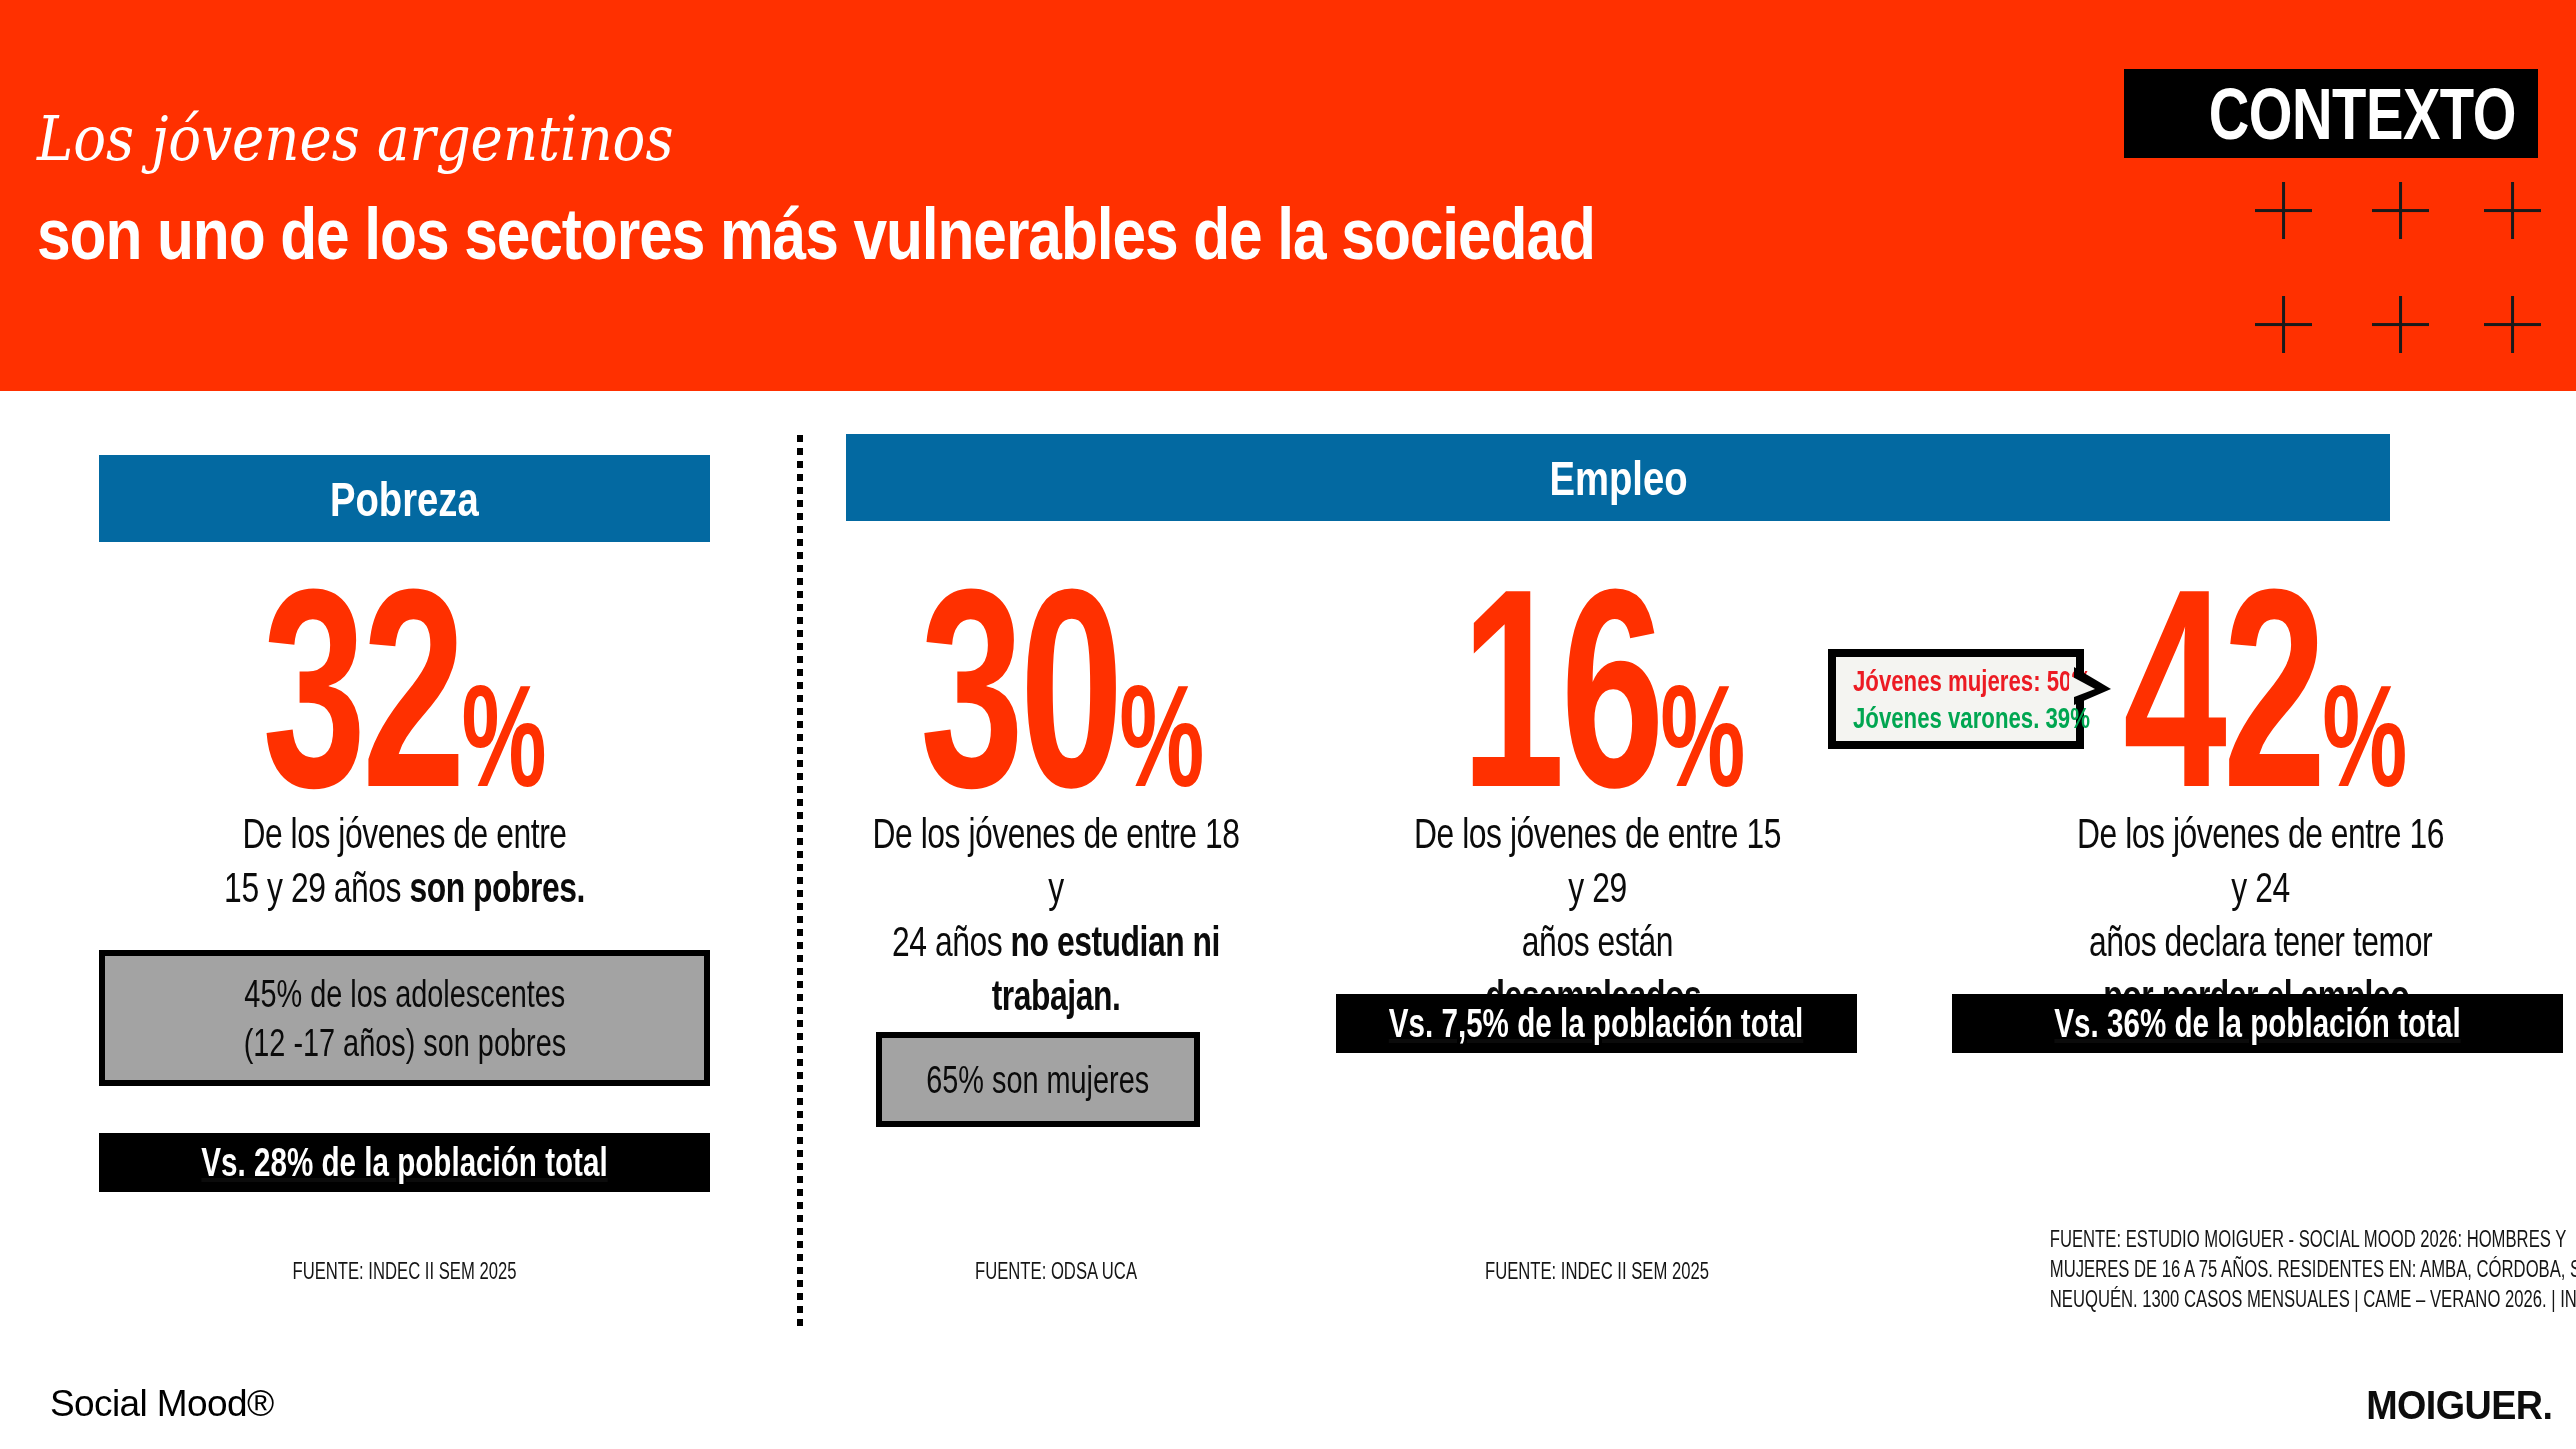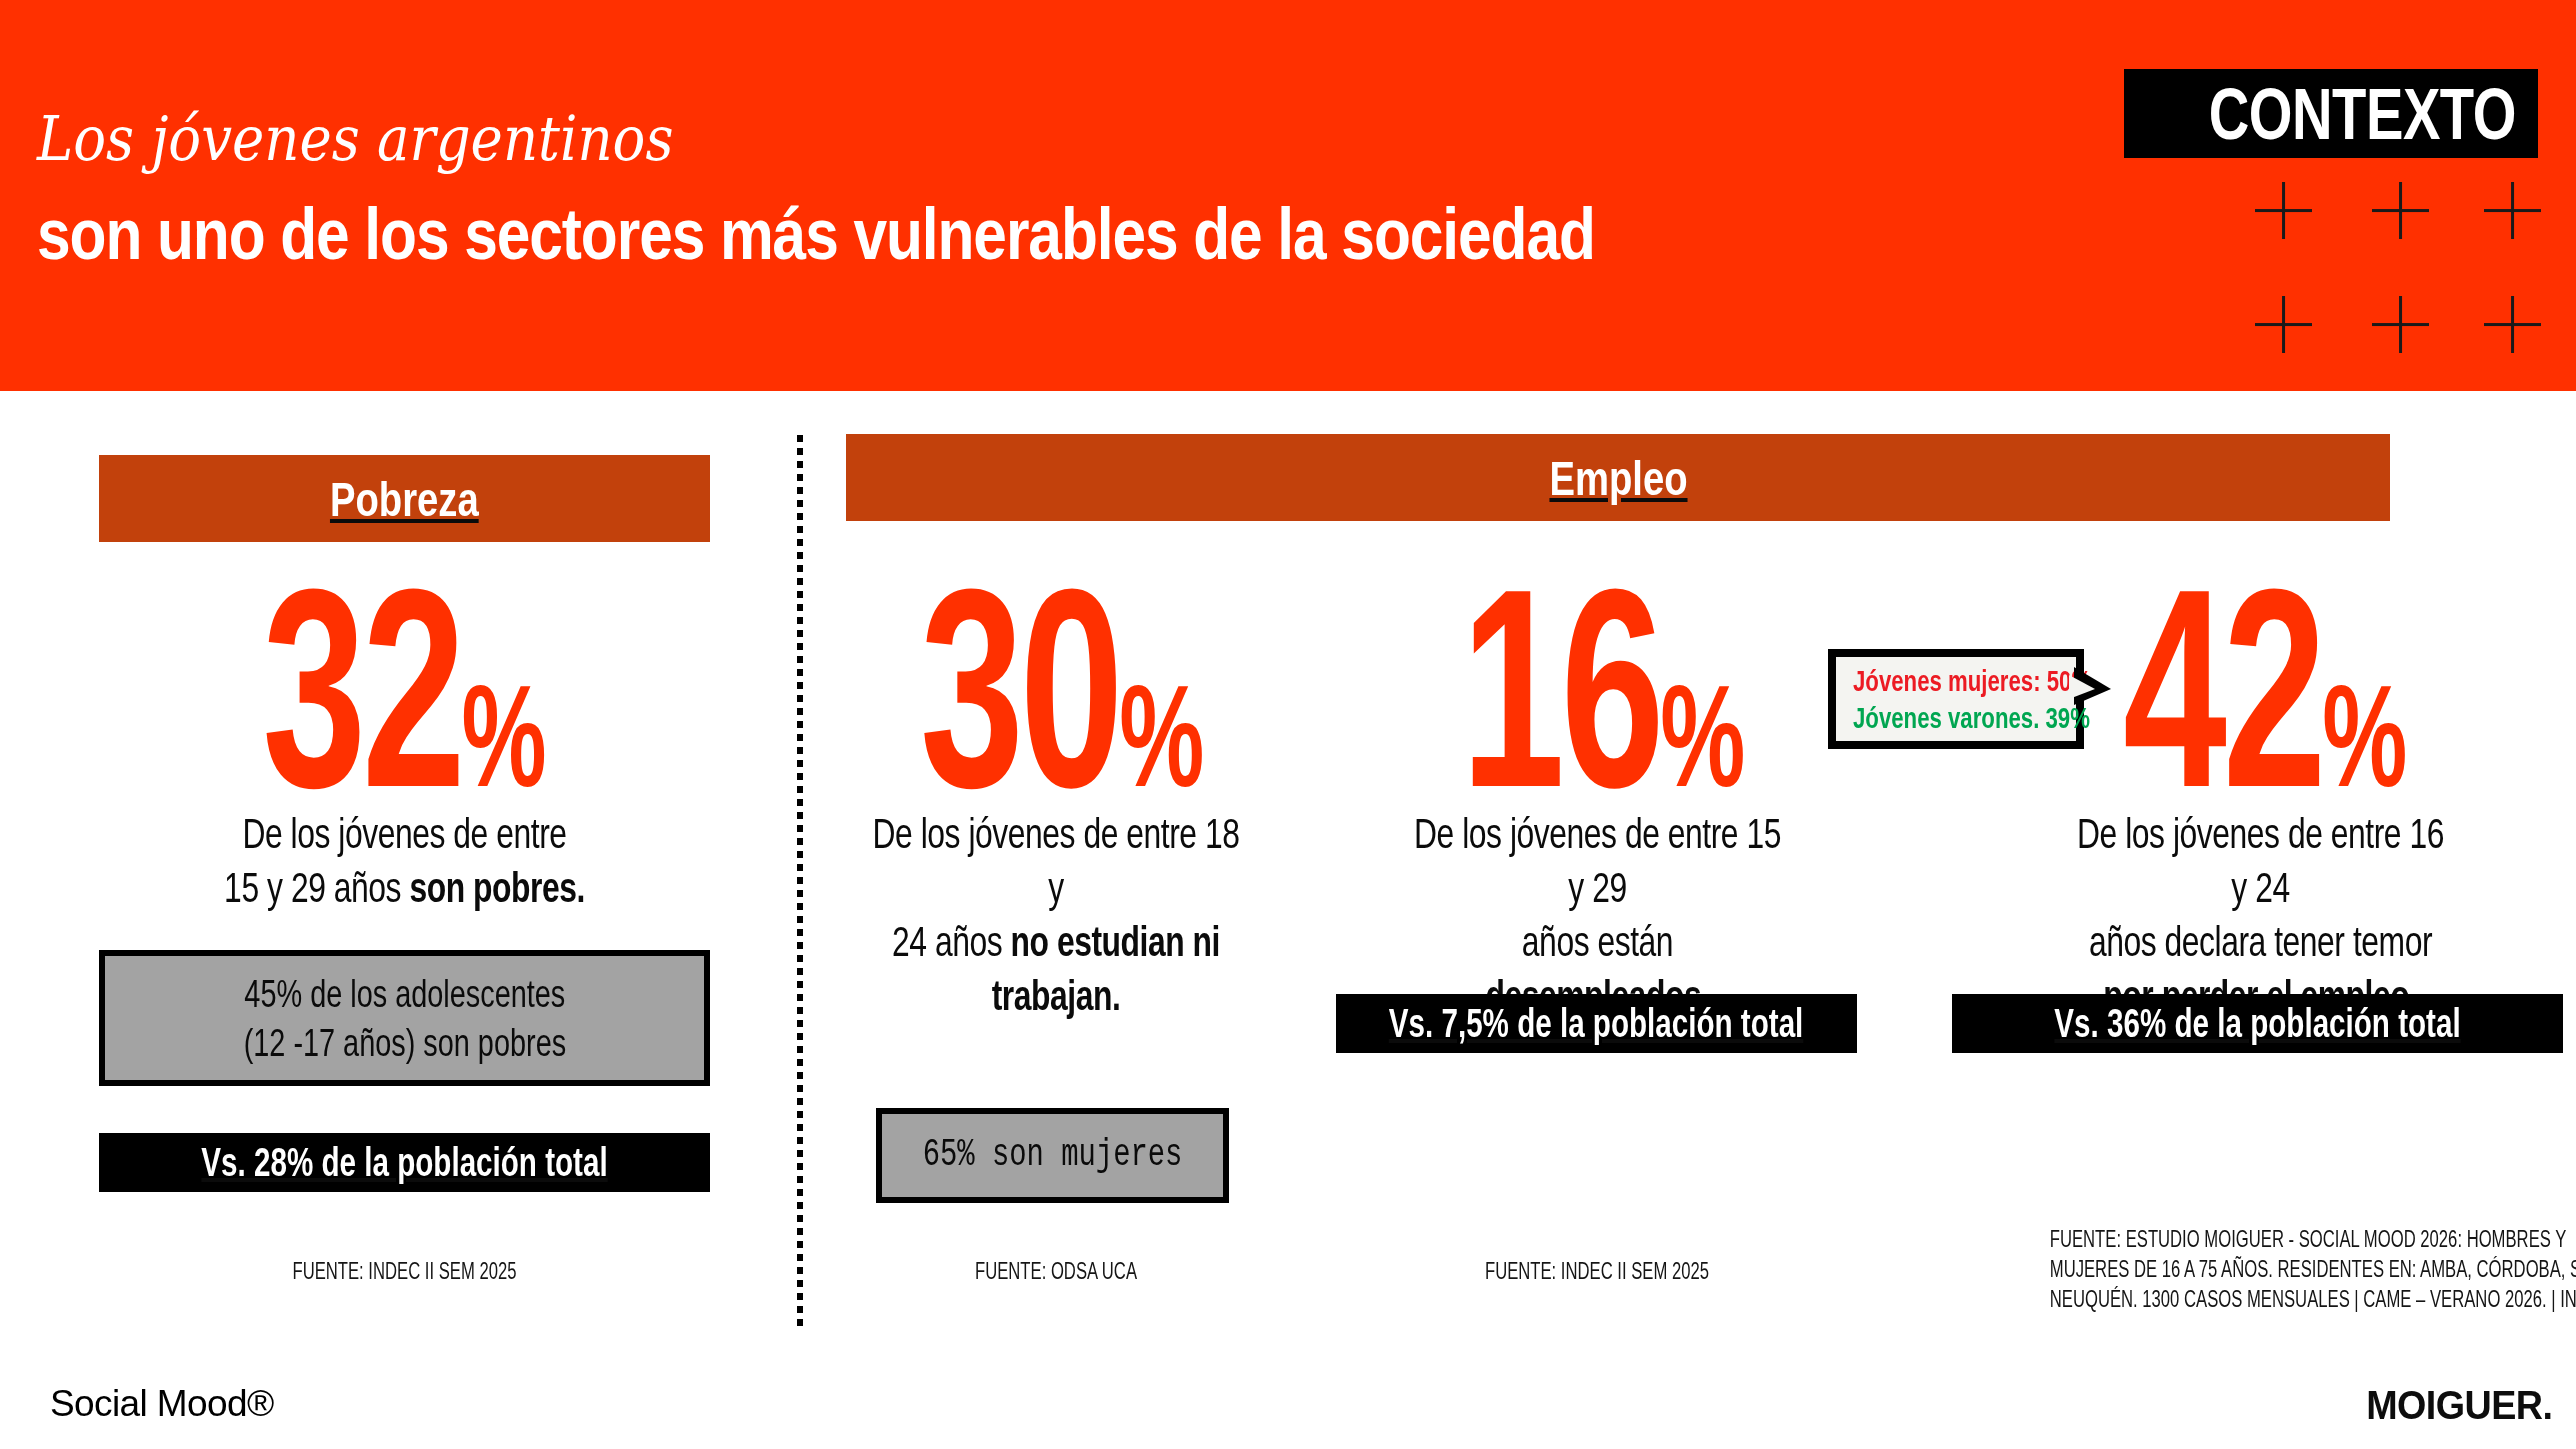--- a/index.html
+++ b/index.html
@@ -17,21 +17,21 @@
          display:flex;align-items:center;justify-content:flex-end;padding-right:22px;box-sizing:border-box;}
   .badge-label{color:#fff;font-weight:700;font-size:72px;transform:scaleX(.78);transform-origin:100% 50%;
                white-space:nowrap;letter-spacing:-0.6px;}
   .plus{position:absolute;width:57px;height:57px;}
   .plus::before{content:"";position:absolute;left:50%;top:0;width:3.9px;height:100%;
                 background:var(--plus_color,#1a1a1a);transform:translateX(-50%);}
   .plus::after{content:"";position:absolute;top:50%;left:0;height:3.9px;width:100%;
                background:var(--plus_color,#1a1a1a);transform:translateY(-50%);}
 
   
-  .hdr-bar{position:absolute;height:87px;background:#c2410c;display:flex;align-items:center;justify-content:center;text-decoration:underline;}
+  .hdr-bar{position:absolute;height:87px;background:#0369a1;display:flex;align-items:center;justify-content:center;}
   .hdr-label{color:#fff;font-weight:700;font-size:49px;transform:scaleX(.78);white-space:nowrap;}
   .stat{position:absolute;text-align:center;transform:scaleX(.66);white-space:nowrap;
         color:var(--accent,#FF3000);font-weight:700;line-height:1;}
   .stat .num{font-size:283px;letter-spacing:-6.4px;}
   .stat .pct{font-size:145px;letter-spacing:0;}
   .desc{position:absolute;text-align:center;font-size:43px;line-height:54px;font-weight:400;
         transform:scaleX(.74);letter-spacing:-0.6px;}
   .desc .b,.b{font-weight:700;}
   .wbox{position:absolute;background:#a3a3a3;border:6.4px solid #000;box-sizing:border-box;
         display:flex;flex-direction:column;align-items:center;justify-content:center;}
@@ -112,21 +112,21 @@
   </div>
 
   <div class="stat" style="left:850px;top:547px;width:412px;">
     <span class="num">30</span><span class="pct">%</span>
   </div>
   <div class="desc" style="left:805px;top:806px;width:502px;">
     <div><span>De los jóvenes de entre 18 y</span></div>
     <div><span>24 años </span><span class="b">no estudian ni</span></div>
     <div class="b"><span>trabajan.</span></div>
   </div>
-  <div class="wbox" style="left:876px;top:1108px;width:353px;height:95px;font-family:Liberation Mono, monospace;">
+  <div class="wbox" style="left:876px;top:1032px;width:324px;height:95px;">
     <div class="bx-line">65% son mujeres</div>
   </div>
   <div class="fuente" style="left:850px;top:1256px;width:412px;">FUENTE: ODSA UCA</div>
 
   <div class="stat" style="left:1391px;top:547px;width:412px;">
     <span class="num">16</span><span class="pct">%</span>
   </div>
   <div class="desc" style="left:1340px;top:806px;width:515px;">
     <div><span>De los jóvenes de entre 15 y 29</span></div>
     <div><span>años están </span><span class="b">desempleados.</span></div>

